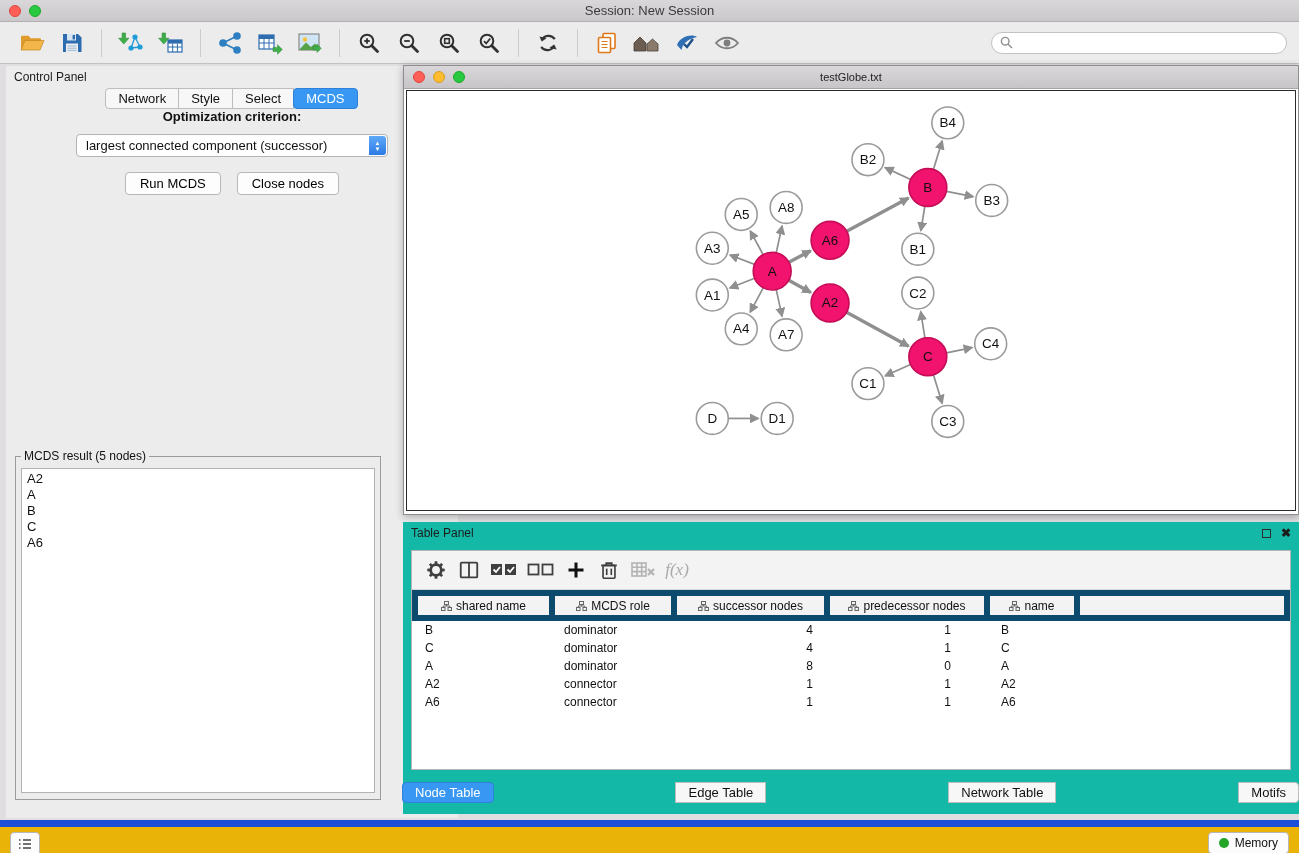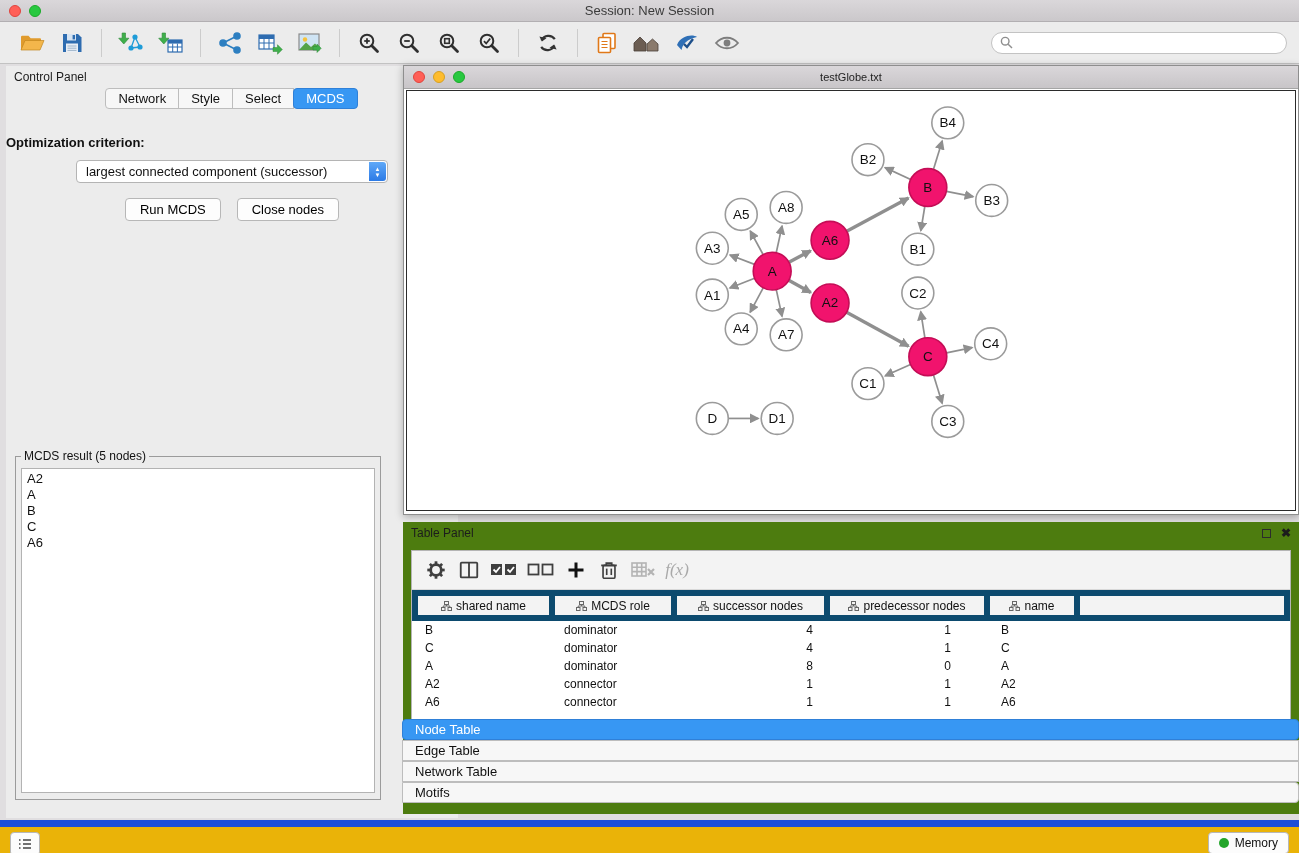--- a/index.html
+++ b/index.html
@@ -32,21 +32,21 @@
   .close-x{font-size:12px;font-weight:bold;color:#1c1c1c;line-height:1;cursor:pointer;}
 
   
   .control-panel{position:absolute;left:6px;top:66px;width:452px;height:752px;background:#ececec;}
   .ptabs{display:flex;justify-content:center;}
   .seg-tab{background:#f7f7f7;border:1px solid #bdbdbd;padding:2px 12px;font-size:13px;margin-left:-1px;
     color:#111;cursor:pointer;white-space:nowrap;}
   .seg-tab:first-child{border-radius:4px 0 0 4px;}
   .seg-tab:last-child{border-radius:0 4px 4px 0;}
   .seg-tab.active{background:#3797f3;border-color:#2f80d8;color:#fff;border-radius:4px;position:relative;z-index:1;}
-  .opt-label{text-align:left;margin-top:26px;font-size:13px;font-weight:bold;}
+  .opt-label{text-align:center;font-size:13px;font-weight:bold;}
   .combo{width:312px;height:23px;margin:10px auto 0;background:#fff;border:1px solid #b4b4b4;border-radius:4px;
     position:relative;font-size:13px;line-height:21px;padding-left:9px;box-sizing:border-box;cursor:pointer;}
   .combo .stepper{position:absolute;right:1px;top:1px;bottom:1px;width:17px;
     background:linear-gradient(#5fa9f8,#2c7ae6);border-radius:0 3px 3px 0;color:#fff;font-size:6px;
     display:flex;flex-direction:column;align-items:center;justify-content:center;line-height:6px;}
   .btn-row{display:flex;justify-content:center;gap:16px;margin-top:15px;}
   .btn{background:#fdfdfd;border:1px solid #b7b7b7;border-radius:4px;font-size:13px;padding:3px 14px;cursor:pointer;}
   .result-box{position:absolute;left:9px;top:390px;width:364px;height:342px;border:1px solid #9b9b9b;}
   .result-legend{position:absolute;left:5px;top:-8px;background:#ececec;padding:0 3px;font-size:12px;}
   .result-list{position:absolute;left:5px;top:11px;right:5px;bottom:6px;background:#fff;
@@ -56,38 +56,38 @@
   
   .network-window{position:absolute;left:403px;top:65px;width:896px;height:450px;background:#fff;
     border:1px solid #8e8e8e;box-sizing:border-box;box-shadow:0 2px 8px rgba(0,0,0,.28);}
   .inner-titlebar{height:22px;background:linear-gradient(#dad7da,#c8c5c8);border-bottom:1px solid #a5a5a5;position:relative;}
   .inner-title{text-align:center;font-size:11px;line-height:22px;color:#1e1e1e;}
   .net-canvas{position:absolute;left:2px;right:2px;top:24px;bottom:3px;border:1px solid #2b2b2b;background:#fff;}
   .net-canvas svg{width:100%;height:100%;display:block;}
   .net-canvas text{font-family:"Liberation Sans",sans-serif;}
 
   
-  .table-panel{position:absolute;left:403px;top:522px;width:896px;height:292px;background:#4d7c0f;}
+  .table-panel{position:absolute;left:403px;top:522px;width:896px;height:292px;background:#14b8a6;}
   .tp-body{position:absolute;left:8px;right:8px;top:28px;bottom:44px;background:#fff;border:1px solid #b5b5b5;}
   .tp-toolbar{height:38px;background:#f3f3f3;border-bottom:1px solid #d8d8d8;display:flex;align-items:center;
     padding:0 12px;gap:9px;}
   .tp-tbtn{display:flex;align-items:center;justify-content:center;cursor:pointer;min-width:24px;height:28px;}
   .fx{font-family:"Liberation Serif",serif;font-style:italic;font-size:17px;color:#a9a9a9;}
   .tp-table-scroll{position:absolute;left:0;right:0;top:39px;bottom:0;overflow:hidden;}
   table{border-collapse:collapse;width:100%;table-layout:fixed;}
   th{background:#f3f3f3;border:6px solid #0c4a6e;font-weight:normal;font-size:12px;height:17px;
     text-align:center;cursor:pointer;white-space:nowrap;overflow:hidden;}
   th .colicon{vertical-align:-1px;margin-right:4px;}
   td{font-size:12px;height:16px;line-height:16px;white-space:nowrap;overflow:hidden;cursor:default;}
   td.c0{padding-left:10px;}
   td.c1{padding-left:12px;}
   td.c2{text-align:right;padding-right:14px;}
   td.c3{text-align:right;padding-right:36px;}
   td.c4{padding-left:14px;}
-  .tp-tabs{position:absolute;left:0;right:0;bottom:11px;display:flex;justify-content:flex-end;flex-direction:column;}
+  .tp-tabs{position:absolute;left:0;right:0;bottom:11px;display:flex;justify-content:space-between;}
 
   
   .statusbar{position:absolute;left:0;bottom:0;width:100%;height:33px;background:#eab308;border-top:7px solid #1d4ed8;box-sizing:border-box;}
   .menu-btn{position:absolute;left:10px;top:5px;width:28px;height:22px;border:1px solid #b7b7b7;border-radius:4px;
     background:#fcfcfc;display:flex;align-items:center;justify-content:center;cursor:pointer;}
   .memory-btn{position:absolute;right:10px;top:5px;height:22px;border:1px solid #b7b7b7;border-radius:4px;
     background:#fcfcfc;display:flex;align-items:center;gap:6px;padding:0 10px;font-size:12px;box-sizing:border-box;cursor:pointer;}
   .memory-dot{width:10px;height:10px;border-radius:50%;background:#23a52a;}
 </style>
 </head>

